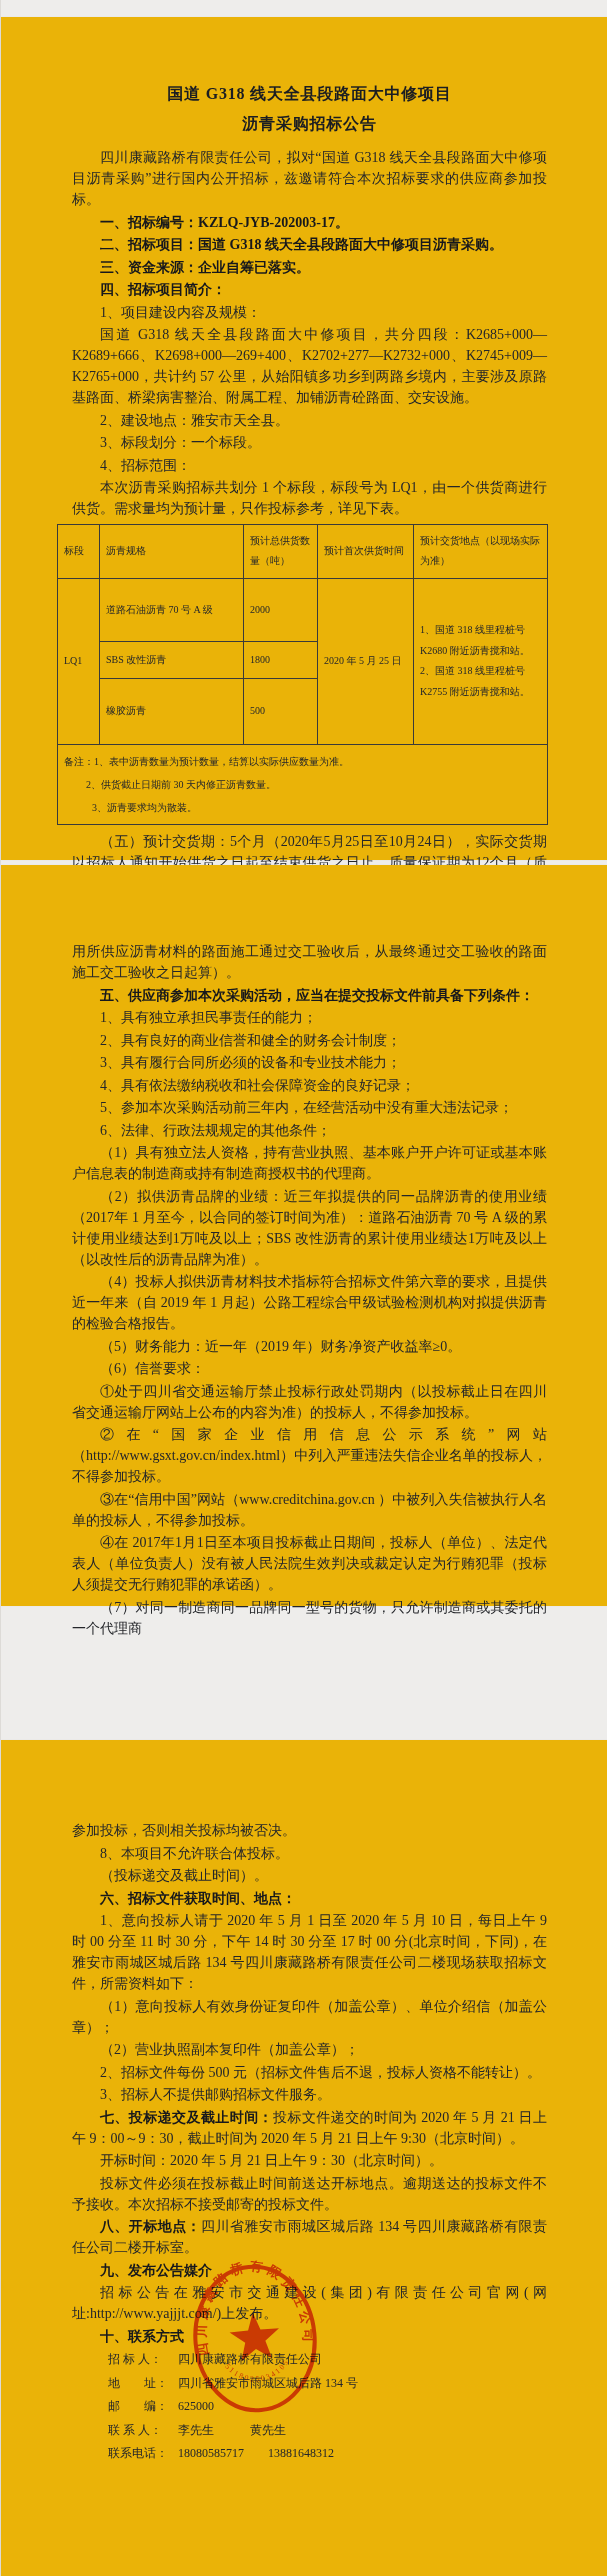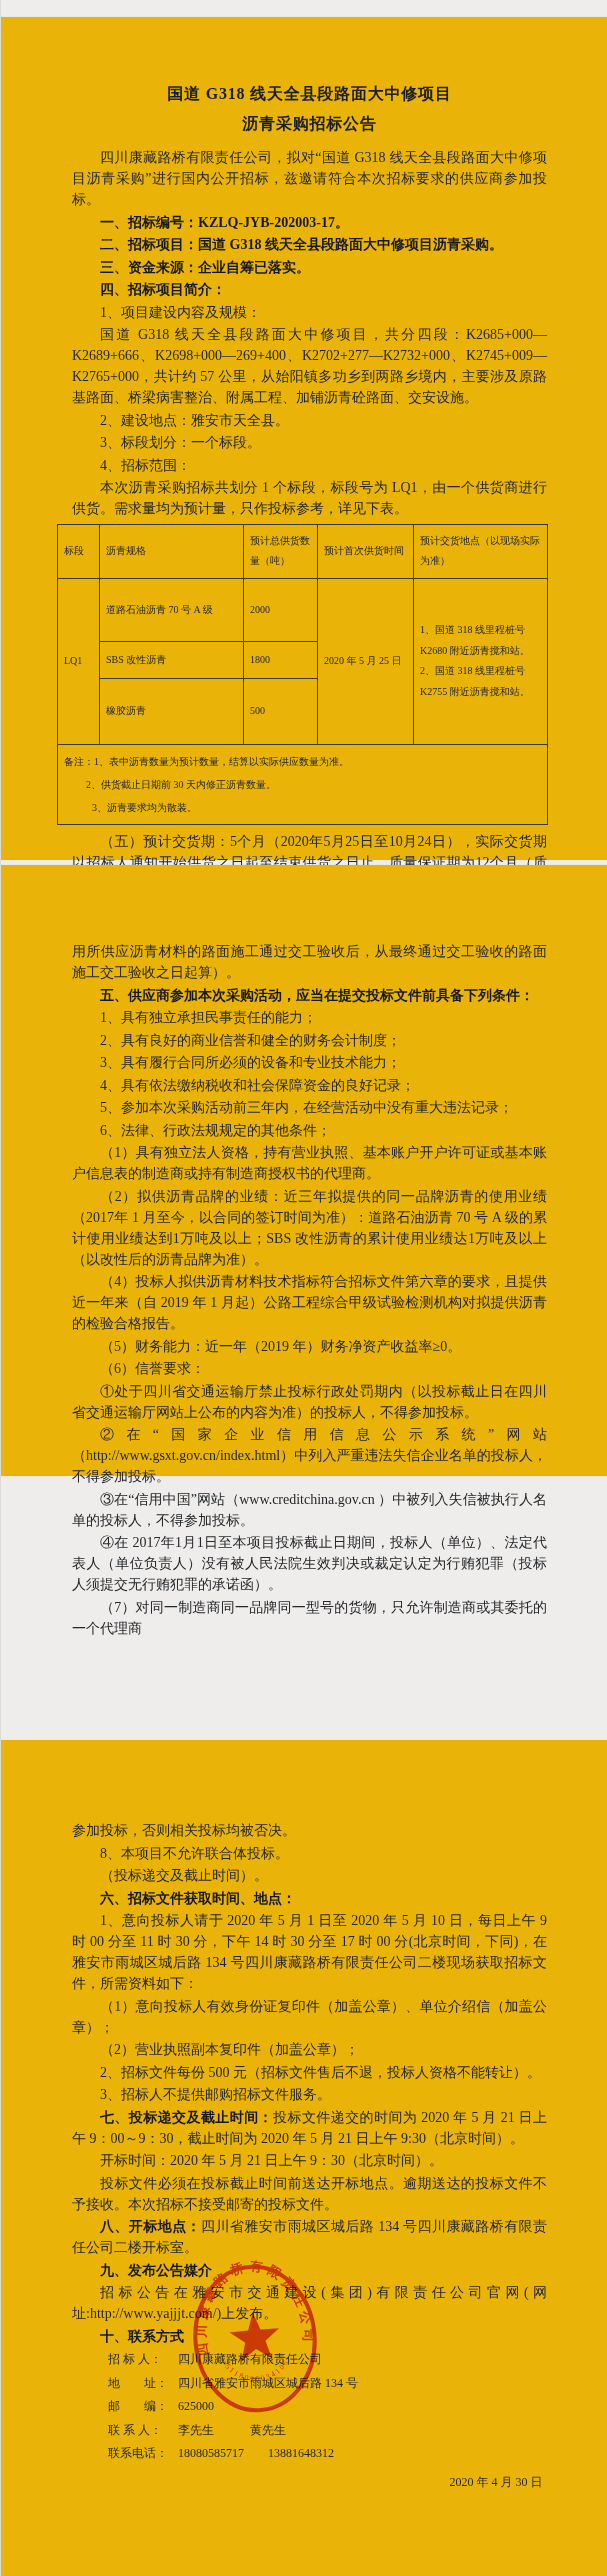--- a/index.html
+++ b/index.html
@@ -11,21 +11,21 @@
     position:relative;
   }
   #doc-root{position:relative;width:607px;height:2576px;overflow:hidden;border-left:1.5px solid #dddbd7;box-sizing:border-box;}
   .page{
     position:absolute;left:0;width:607px;
     background:#eab308;
     box-sizing:border-box;
     box-shadow:0 0 1.5px rgba(0,0,0,0.06);
   }
   #page-1{top:16.7px;height:843px;padding:65px 61px 0 71px;}
-  #page-2{top:865px;height:611px;padding:76px 61px 0 71px;}
+  #page-2{top:865px;height:741px;padding:76px 61px 0 71px;}
   #page-3{top:1740px;height:854px;padding:80px 61px 0 71px;}
 
   .title{
     text-align:center;font-weight:bold;font-size:16px;color:#1b1d22;
     line-height:23px;letter-spacing:0.8px;
   }
   #title-1{margin:0 0 7.6px 0;}
   #title-2{margin:0 0 12px 0;}
 
   .para{
@@ -203,21 +203,20 @@
       </div>
 
     <div class="contact">
         <div class="contact-row"><span class="c-label">招 标 人：</span><span class="c-value">四川康藏路桥有限责任公司</span></div>
         <div class="contact-row"><span class="c-label">地　　址：</span><span class="c-value">四川省雅安市雨城区城后路 134 号</span></div>
         <div class="contact-row"><span class="c-label">邮　　编：</span><span class="c-value">625000</span></div>
         <div class="contact-row"><span class="c-label">联 系 人：</span><span class="c-value">李先生　　　黄先生</span></div>
         <div class="contact-row"><span class="c-label">联系电话：</span><span class="c-value">18080585717　　13881648312</span></div>
       </div>
 
-    <div class="date-line">2020 年 4 月 30 日</div>
 
     <svg id="stamp" viewBox="0 0 160 190" xmlns="http://www.w3.org/2000/svg">
       <defs>
         <path id="arcTop" d="M 22 112 A 60 80 0 1 1 138 112" fill="none"></path>
         <path id="arcBottom" d="M 36 120 A 54 66 0 0 0 124 120" fill="none"></path>
       </defs>
       <ellipse cx="80" cy="95" rx="73" ry="88" fill="none" stroke="#d83a2c" stroke-width="5"></ellipse>
       <polygon points="80,63 87.6,84.5 110.4,85.1 92.4,99 98.8,120.9 80,108 61.2,120.9 67.6,99 49.6,85.1 72.4,84.5" fill="#d83a2c"></polygon>
       <text fill="#d83a2c" font-size="16" font-weight="bold" letter-spacing="5.5" text-anchor="middle">
         <textPath href="#arcTop" startOffset="50%">四川康藏路桥有限责任公司</textPath>

